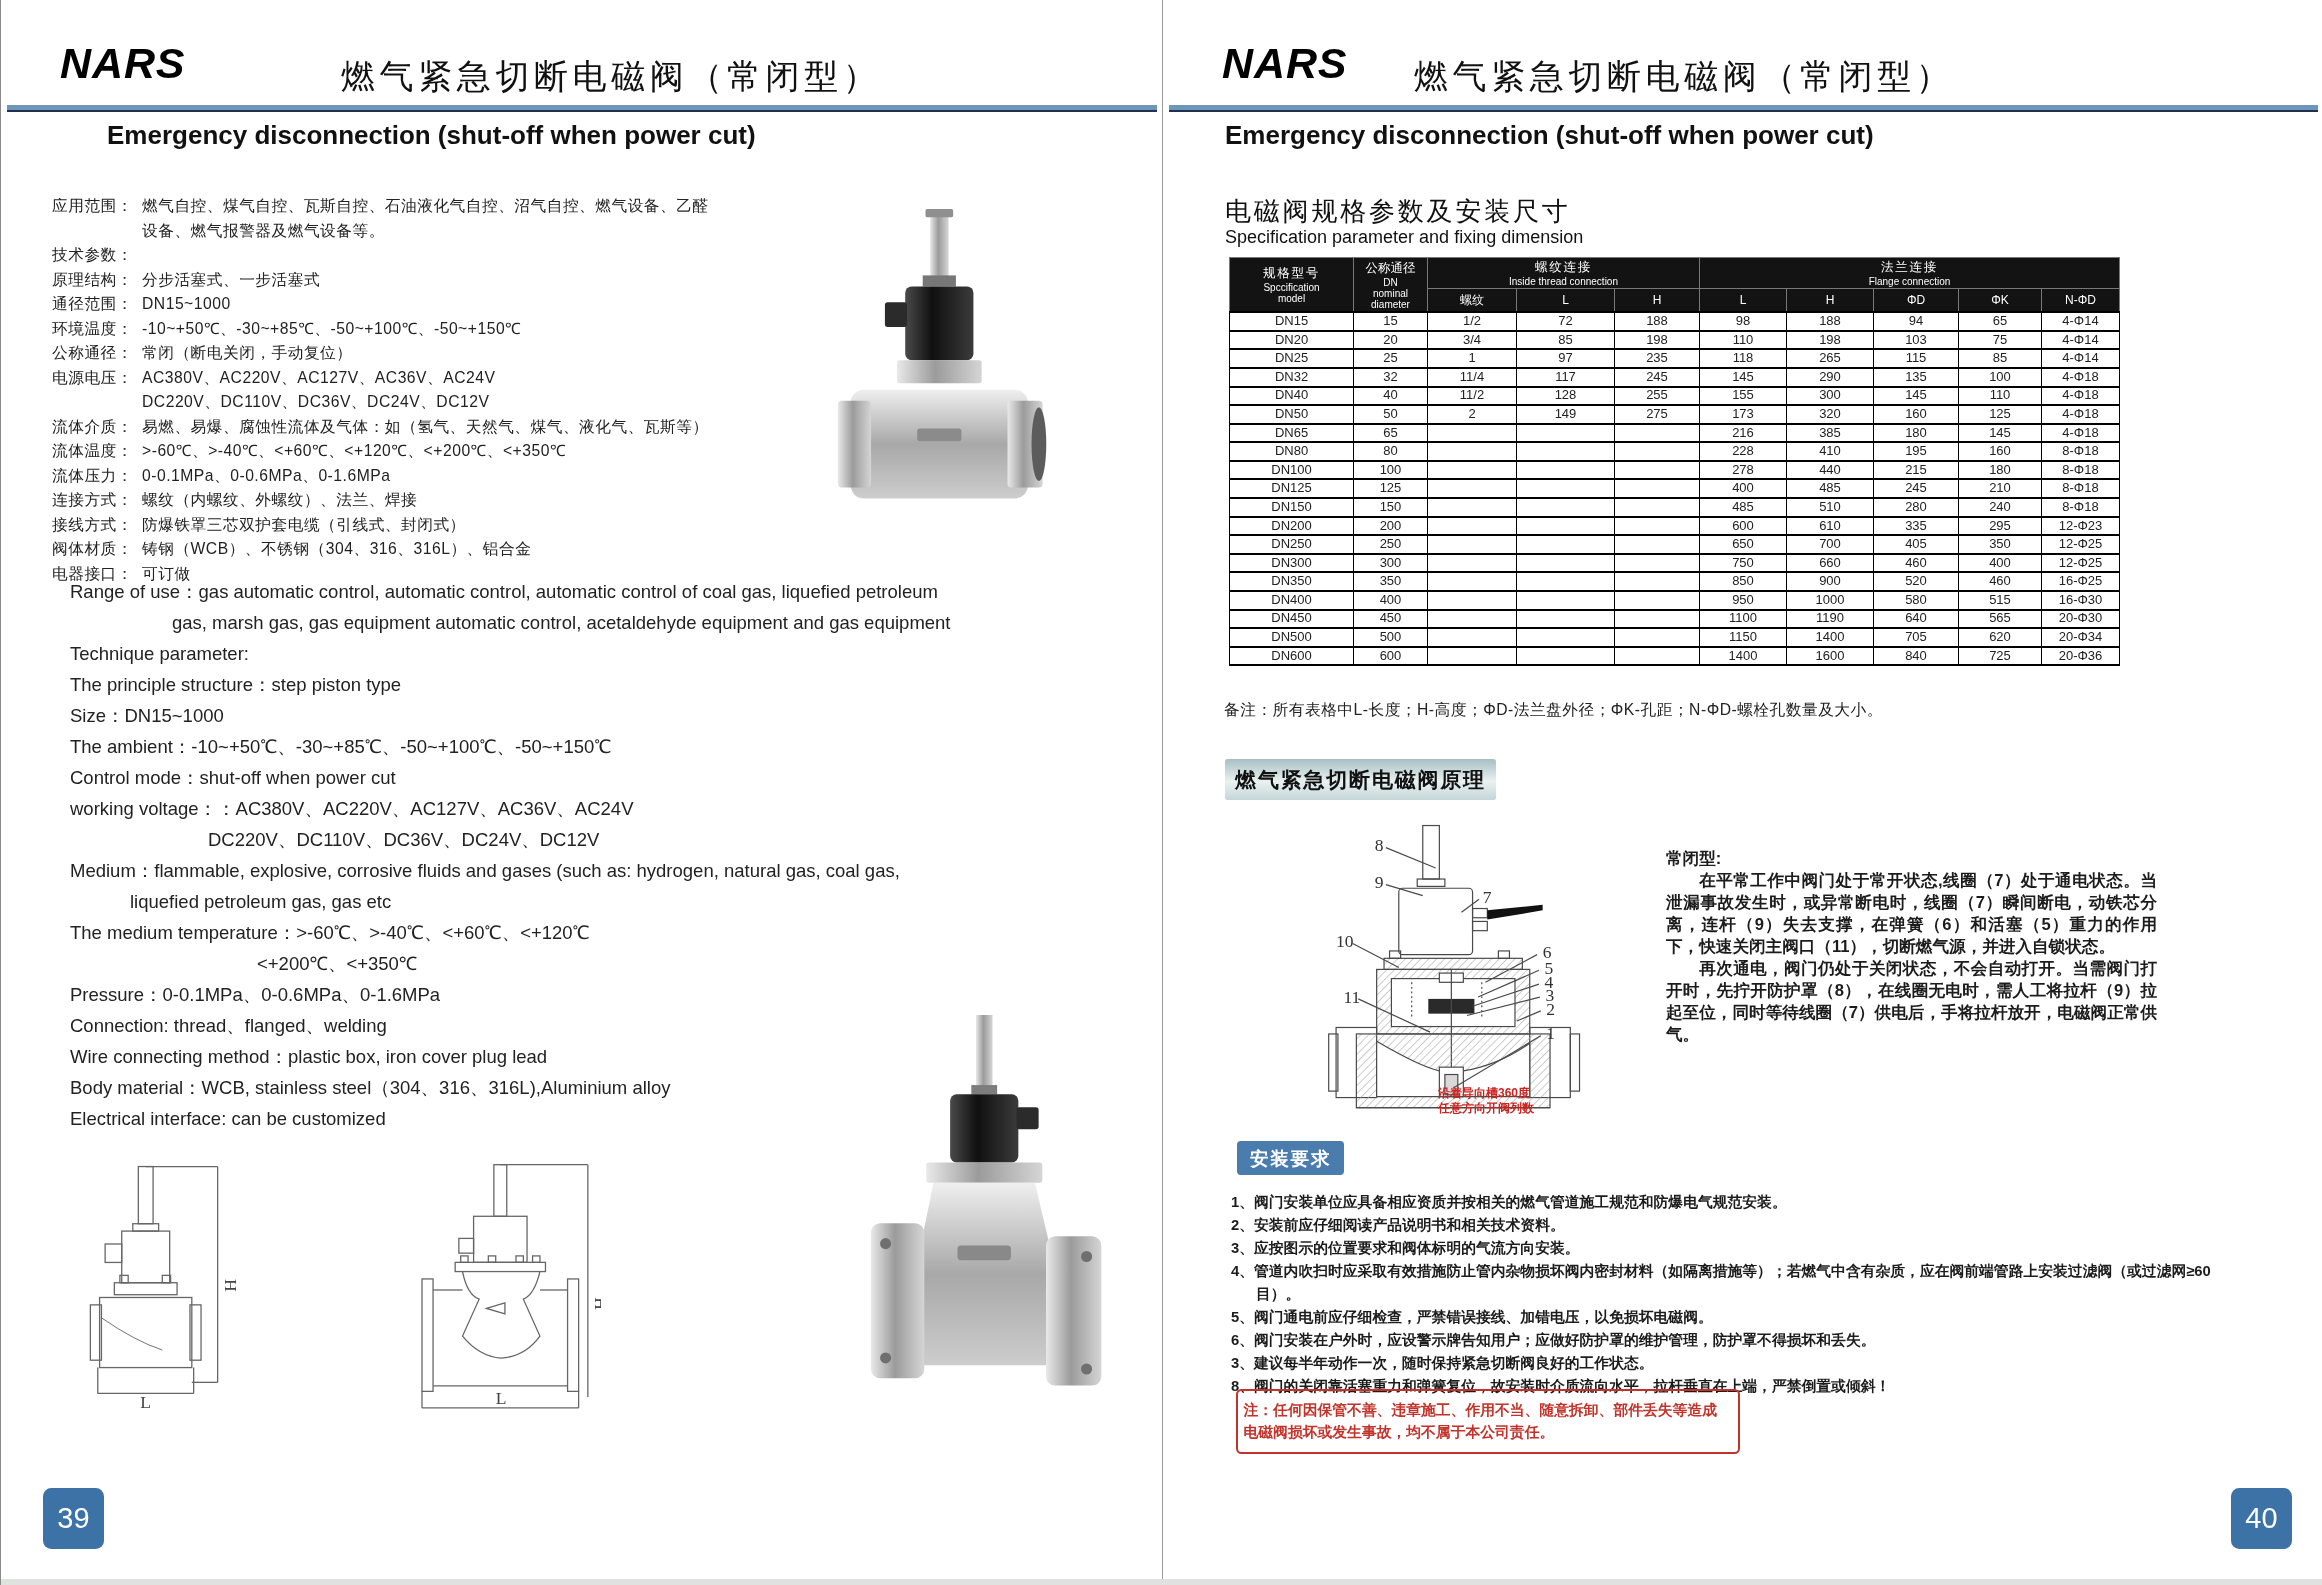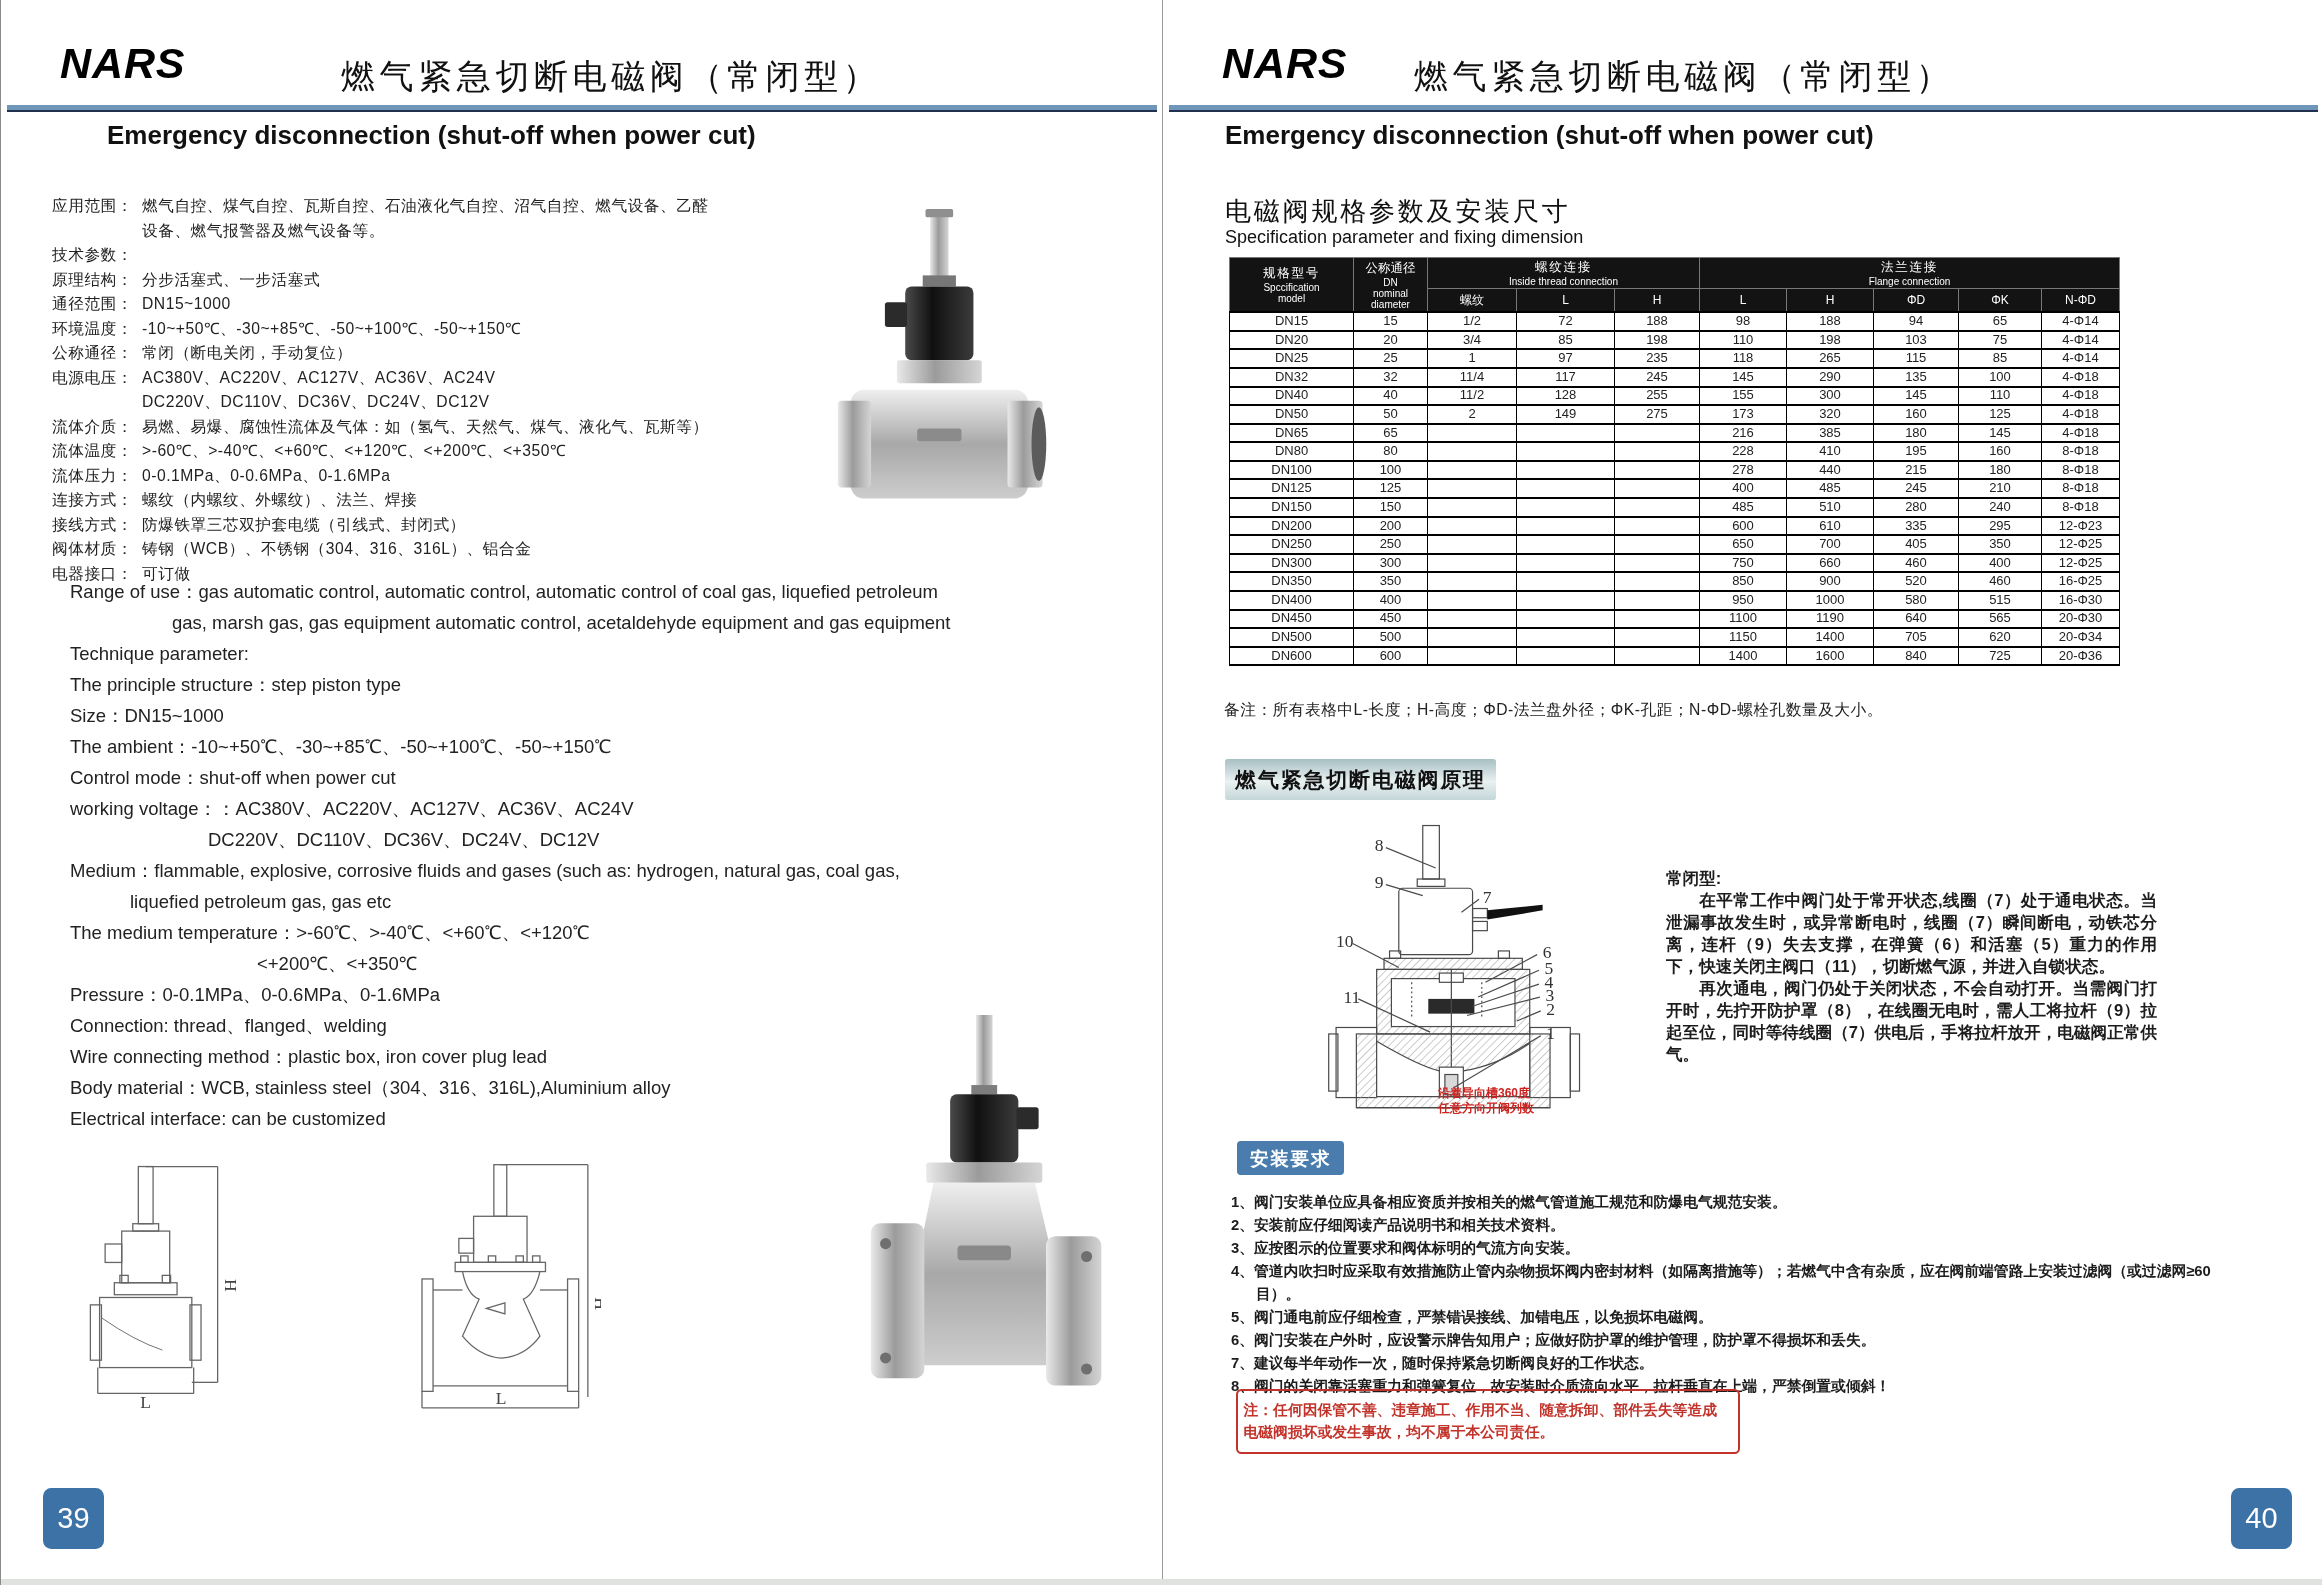--- a/index.html
+++ b/index.html
@@ -663,21 +663,21 @@
           <text x="265" y="196">3</text>
           <text x="266" y="211">2</text>
           <text x="46" y="198">11</text>
           <text x="266" y="238">1</text>
         </g>
       </svg>
       <div class="redtxt" style="left:137px;top:266px">沿着导向槽360度</div>
       <div class="redtxt" style="left:137px;top:281px">任意方向开阀列数</div>
     </div>
 
-    <div class="abs principle" style="left:503px;top:868px">
+    <div class="abs principle" style="left:503px;top:848px">
       <div class="ph">常闭型:</div>
       <p>在平常工作中阀门处于常开状态,线圈（7）处于通电状态。当泄漏事故发生时，或异常断电时，线圈（7）瞬间断电，动铁芯分离，连杆（9）失去支撑，在弹簧（6）和活塞（5）重力的作用下，快速关闭主阀口（11），切断燃气源，并进入自锁状态。</p>
       <p>再次通电，阀门仍处于关闭状态，不会自动打开。当需阀门打开时，先拧开防护罩（8），在线圈无电时，需人工将拉杆（9）拉起至位，同时等待线圈（7）供电后，手将拉杆放开，电磁阀正常供气。</p>
     </div>
 
     <div class="abs" style="left:74px;top:1141px">
       <span class="install-badge">安装要求</span>
     </div>
 
     <div class="abs install-list" style="left:68px;top:1191px">
@@ -687,21 +687,21 @@
         <div class="install-item">2、安装前应仔细阅读产品说明书和相关技术资料。</div>
 
         <div class="install-item">3、应按图示的位置要求和阀体标明的气流方向安装。</div>
 
         <div class="install-item">4、管道内吹扫时应采取有效措施防止管内杂物损坏阀内密封材料（如隔离措施等）；若燃气中含有杂质，应在阀前端管路上安装过滤阀（或过滤网≥60目）。</div>
 
         <div class="install-item">5、阀门通电前应仔细检查，严禁错误接线、加错电压，以免损坏电磁阀。</div>
 
         <div class="install-item">6、阀门安装在户外时，应设警示牌告知用户；应做好防护罩的维护管理，防护罩不得损坏和丢失。</div>
 
-        <div class="install-item">7、建议每半年动作一次，随时保持紧急切断阀良好的工作状态。</div>
+        <div class="install-item">3、建议每半年动作一次，随时保持紧急切断阀良好的工作状态。</div>
 
         <div class="install-item">8、阀门的关闭靠活塞重力和弹簧复位，故安装时介质流向水平，拉杆垂直在上端，严禁倒置或倾斜！</div>
       </div>
 
     <div class="abs warnbox" style="left:73px;top:1389px">
       <div class="w1">注：任何因保管不善、违章施工、作用不当、随意拆卸、部件丢失等造成</div>
       <div class="w2">电磁阀损坏或发生事故，均不属于本公司责任。</div>
     </div>
 
     <div class="abs badge-page" style="left:1068px;top:1488px">40</div>

